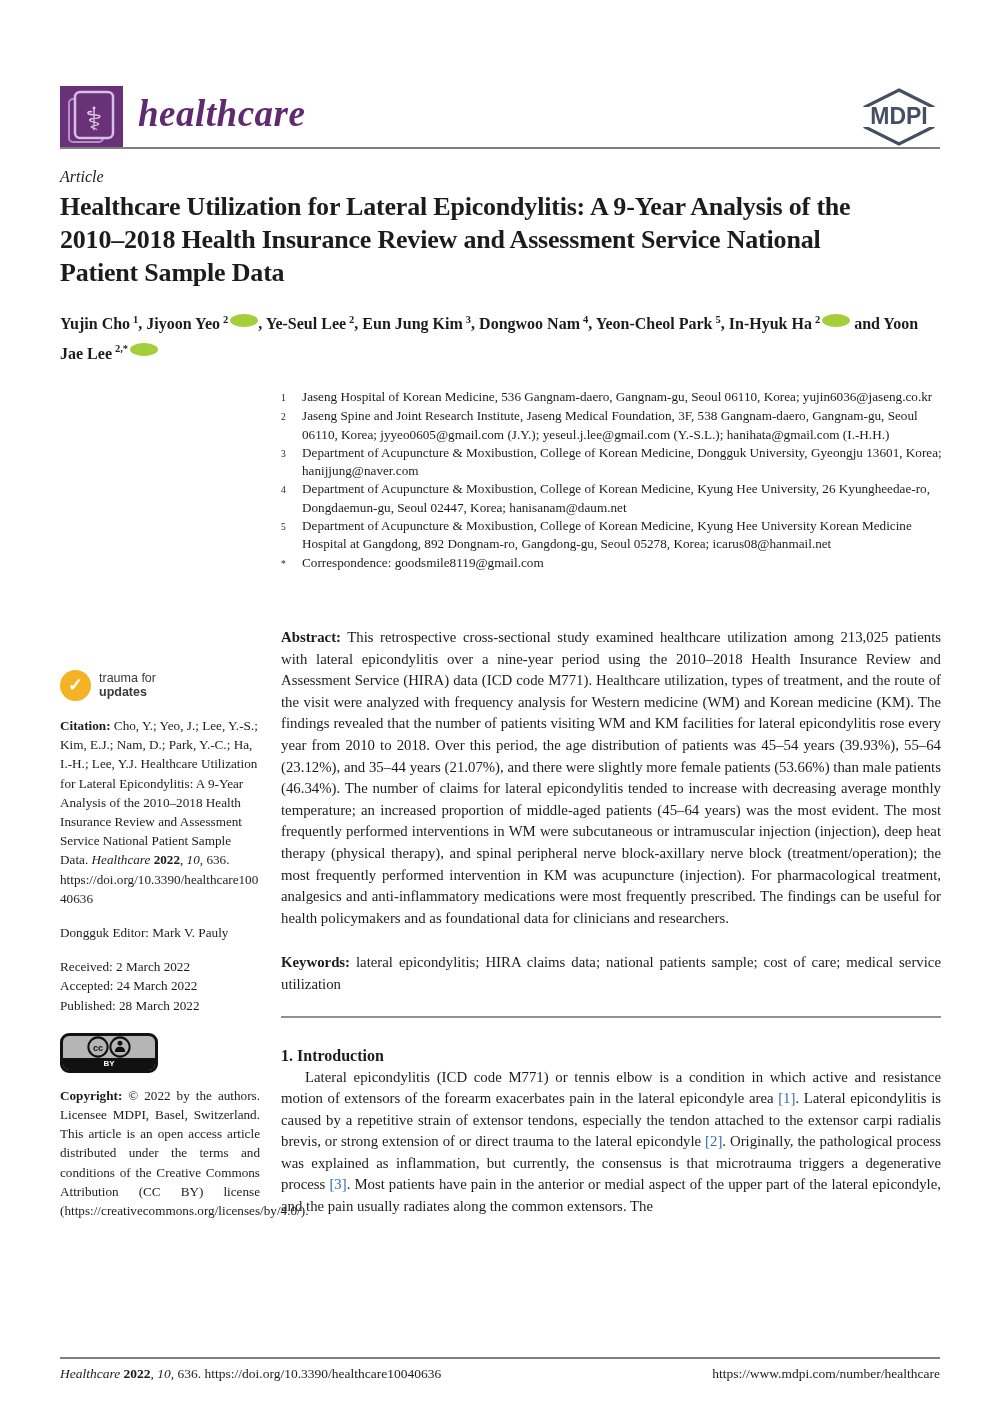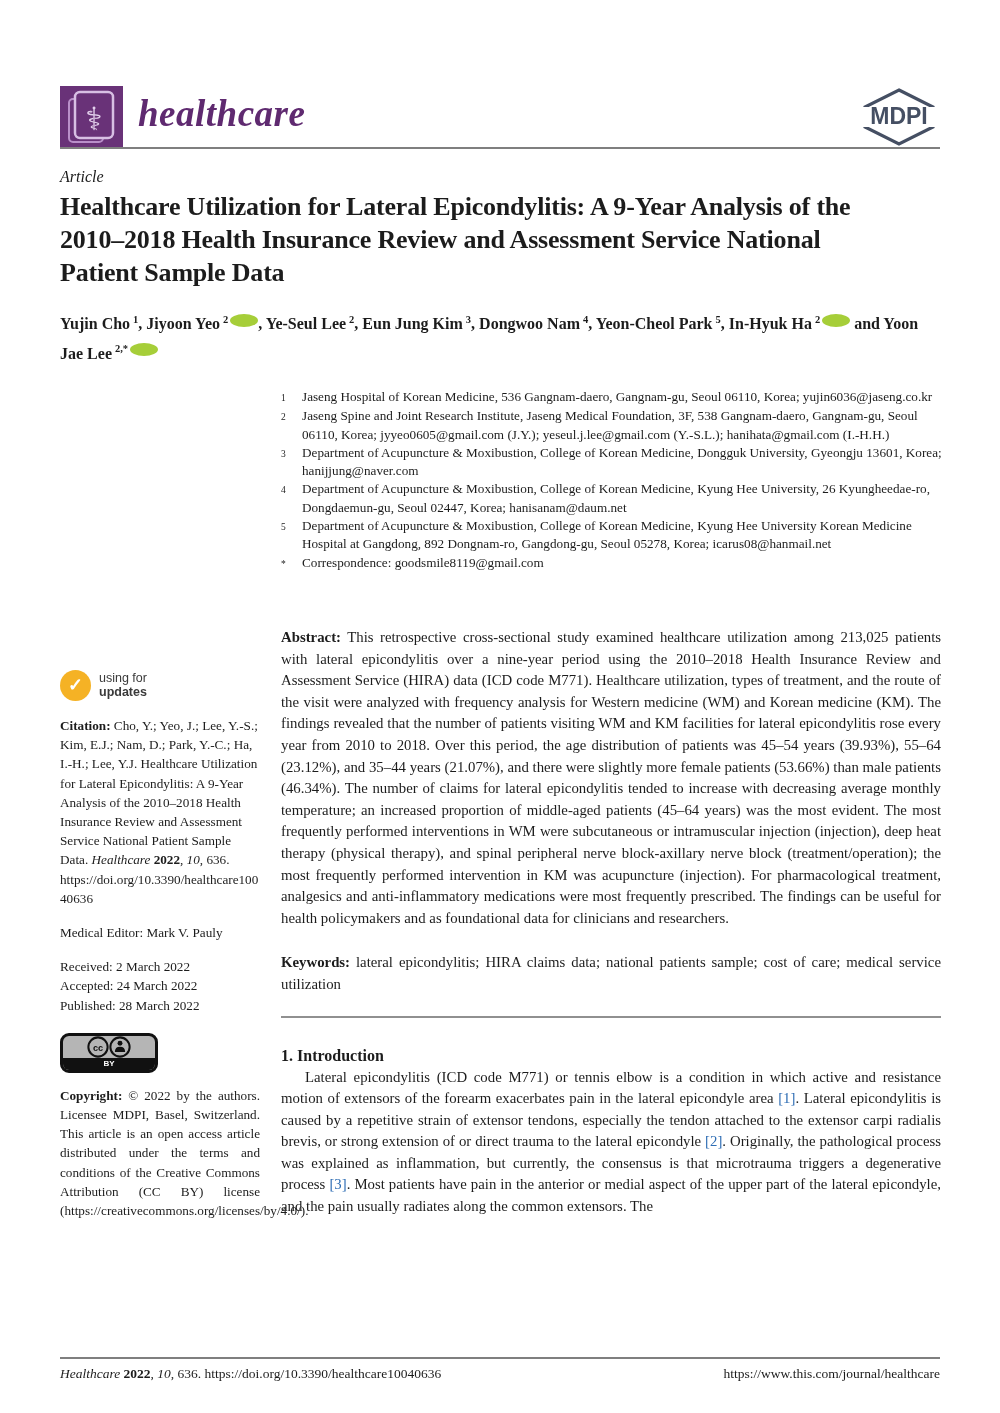--- a/index.html
+++ b/index.html
@@ -134,28 +134,28 @@
     <li>
         <span class="aff-num">*</span>
         <span class="aff-text">Correspondence: goodsmile8119@gmail.com</span>
       </li>
   </ol>
 
   <aside class="sidebar">
     <div class="check-updates">
       <span class="cm-circle">✓</span>
       <span class="cm-text">
-        <div>using for</div>
+        <div>trauma for</div>
         <div style="font-weight:700">updates</div>
       </span>
     </div>
 
     <p class="side-block citation"><b>Citation: </b><span>Cho, Y.; Yeo, J.; Lee, Y.-S.; Kim, E.J.; Nam, D.; Park, Y.-C.; Ha, I.-H.; Lee, Y.J. Healthcare Utilization for Lateral Epicondylitis: A 9-Year Analysis of the 2010–2018 Health Insurance Review and Assessment Service National Patient Sample Data. </span><i>Healthcare </i><b>2022</b><span>, </span><i>10</i><span>, 636. </span><span style="overflow-wrap:anywhere">https://doi.org/10.3390/healthcare10040636</span></p>
 
-    <p class="side-block">Medical Editor: Mark V. Pauly</p>
+    <p class="side-block">Dongguk Editor: Mark V. Pauly</p>
 
     <div class="side-block dates">
       <p>Received: 2 March 2022</p>
       <p>Accepted: 24 March 2022</p>
       <p>Published: 28 March 2022</p>
     </div>
 
 
     <div class="cc-badge">
       <div class="cc-icons">
@@ -178,15 +178,15 @@
   <main class="main">
     <p class="body-text"><b>Abstract:</b><span> This retrospective cross-sectional study examined healthcare utilization among 213,025 patients with lateral epicondylitis over a nine-year period using the 2010–2018 Health Insurance Review and Assessment Service (HIRA) data (ICD code M771). Healthcare utilization, types of treatment, and the route of the visit were analyzed with frequency analysis for Western medicine (WM) and Korean medicine (KM). The findings revealed that the number of patients visiting WM and KM facilities for lateral epicondylitis rose every year from 2010 to 2018. Over this period, the age distribution of patients was 45–54 years (39.93%), 55–64 (23.12%), and 35–44 years (21.07%), and there were slightly more female patients (53.66%) than male patients (46.34%). The number of claims for lateral epicondylitis tended to increase with decreasing average monthly temperature; an increased proportion of middle-aged patients (45–64 years) was the most evident. The most frequently performed interventions in WM were subcutaneous or intramuscular injection (injection), deep heat therapy (physical therapy), and spinal peripheral nerve block-axillary nerve block (treatment/operation); the most frequently performed intervention in KM was acupuncture (injection). For pharmacological treatment, analgesics and anti-inflammatory medications were most frequently prescribed. The findings can be useful for health policymakers and as foundational data for clinicians and researchers.</span></p>
     <p class="body-text keywords"><b>Keywords:</b><span> lateral epicondylitis; HIRA claims data; national patients sample; cost of care; medical service utilization</span></p>
     <div class="rule-mid"></div>
     <h2 class="section-title">1. Introduction</h2>
     <p class="body-text intro"><span>Lateral epicondylitis (ICD code M771) or tennis elbow is a condition in which active and resistance motion of extensors of the forearm exacerbates pain in the lateral epicondyle area </span><a class="ref">[1]</a><span>. Lateral epicondylitis is caused by a repetitive strain of extensor tendons, especially the tendon attached to the extensor carpi radialis brevis, or strong extension of or direct trauma to the lateral epicondyle </span><a class="ref">[2]</a><span>. Originally, the pathological process was explained as inflammation, but currently, the consensus is that microtrauma triggers a degenerative process </span><a class="ref">[3]</a><span>. Most patients have pain in the anterior or medial aspect of the upper part of the lateral epicondyle, and the pain usually radiates along the common extensors. The</span></p>
   </main>
 
   <div class="rule rule-footer"></div>
   <div class="footer-left"><i>Healthcare </i><b>2022</b><span>, </span><i>10</i><span>, 636. </span><a>https://doi.org/10.3390/healthcare10040636</a></div>
-  <div class="footer-right">https://www.this.com/journal/healthcare</div>
+  <div class="footer-right">https://www.mdpi.com/number/healthcare</div>
 
 </div>
 
 </body></html>

